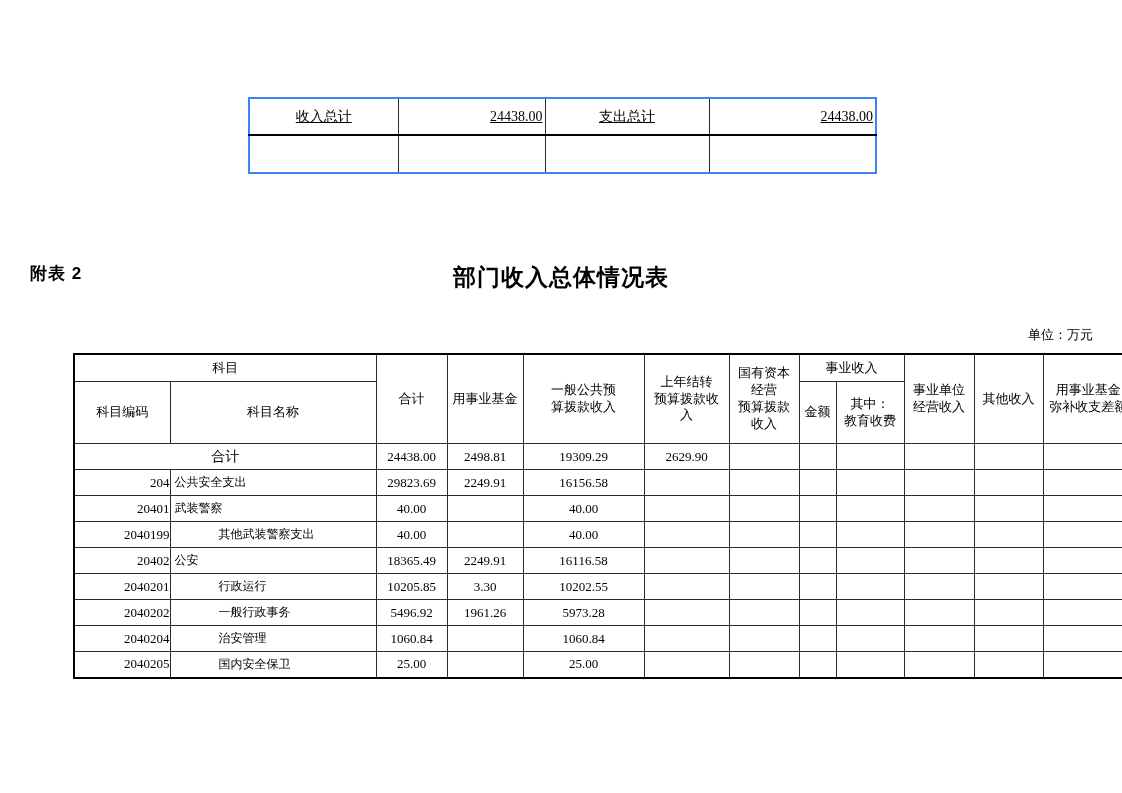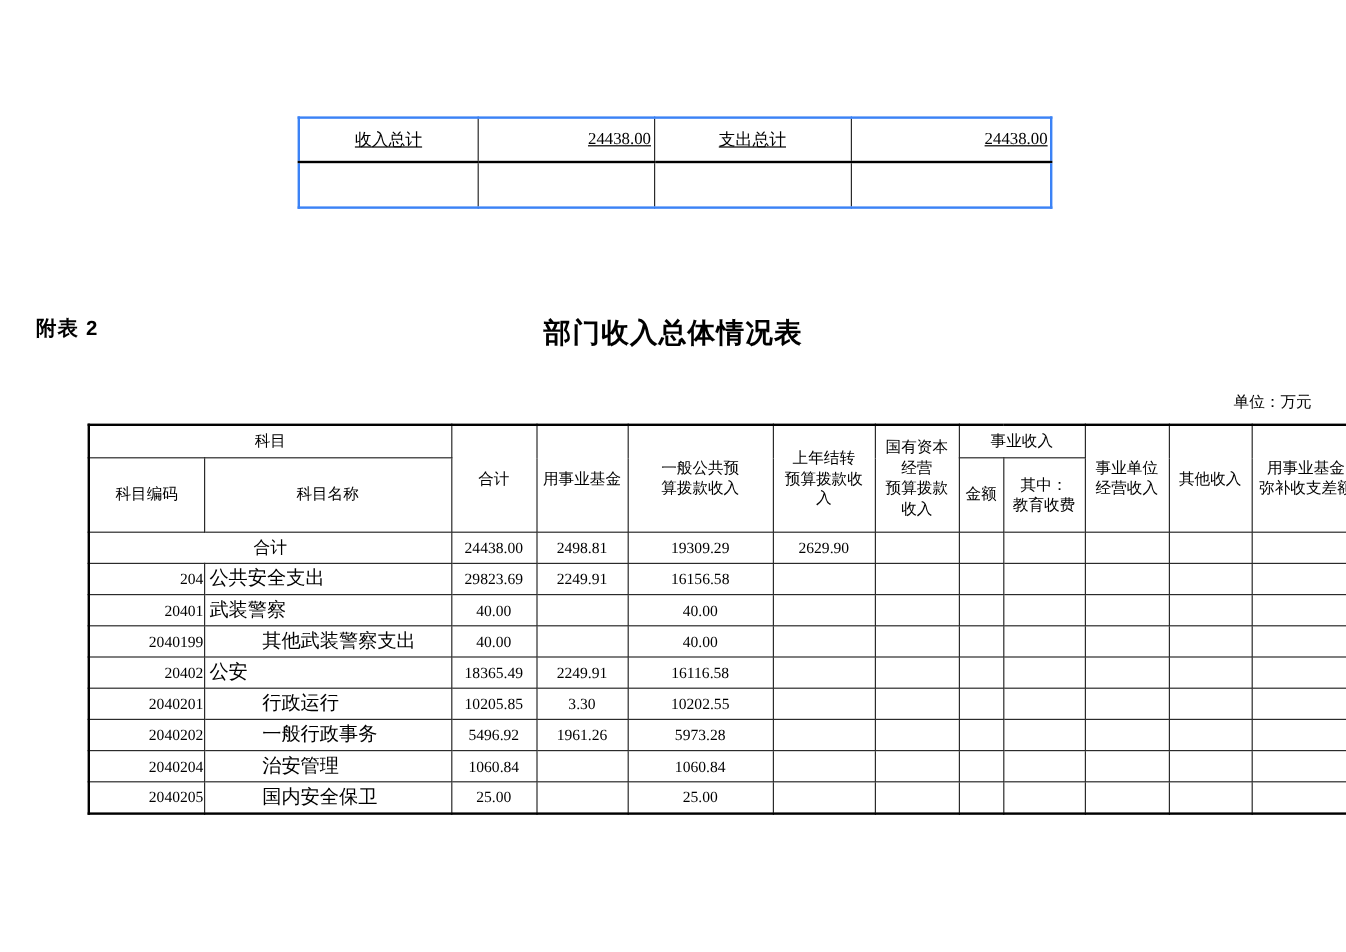--- a/index.html
+++ b/index.html
@@ -90,21 +90,21 @@
     font-size: 13px;
     text-align: center;
     white-space: pre-line;
     line-height: 1.3;
   }
   table.main tr.ha th { height: 26px; }
   table.main tr.hb th { height: 61px; }
   table.main tr.dr  { height: 26px; }
   table.main td.num  { text-align: center; font-size: 13px; }
   table.main td.code { text-align: right;   font-size: 13px; }
-  table.main td.name { text-align: left;   font-size: 16px; white-space: nowrap; }
+  table.main td.name { text-align: left;   font-size: 12px; white-space: nowrap; }
   table.main td.merged { text-align: center; font-size: 14px; }
   td.code.lvl0 { padding-left: 2px; }
   td.code.lvl1 { padding-left: 15px; }
   td.code.lvl2 { padding-left: 18px; }
   td.name.lvl0 { padding-left: 4px; }
   td.name.lvl1 { padding-left: 4px; }
   td.name.lvl2 { padding-left: 48px; }
 </style>
 </head>
 <body>

